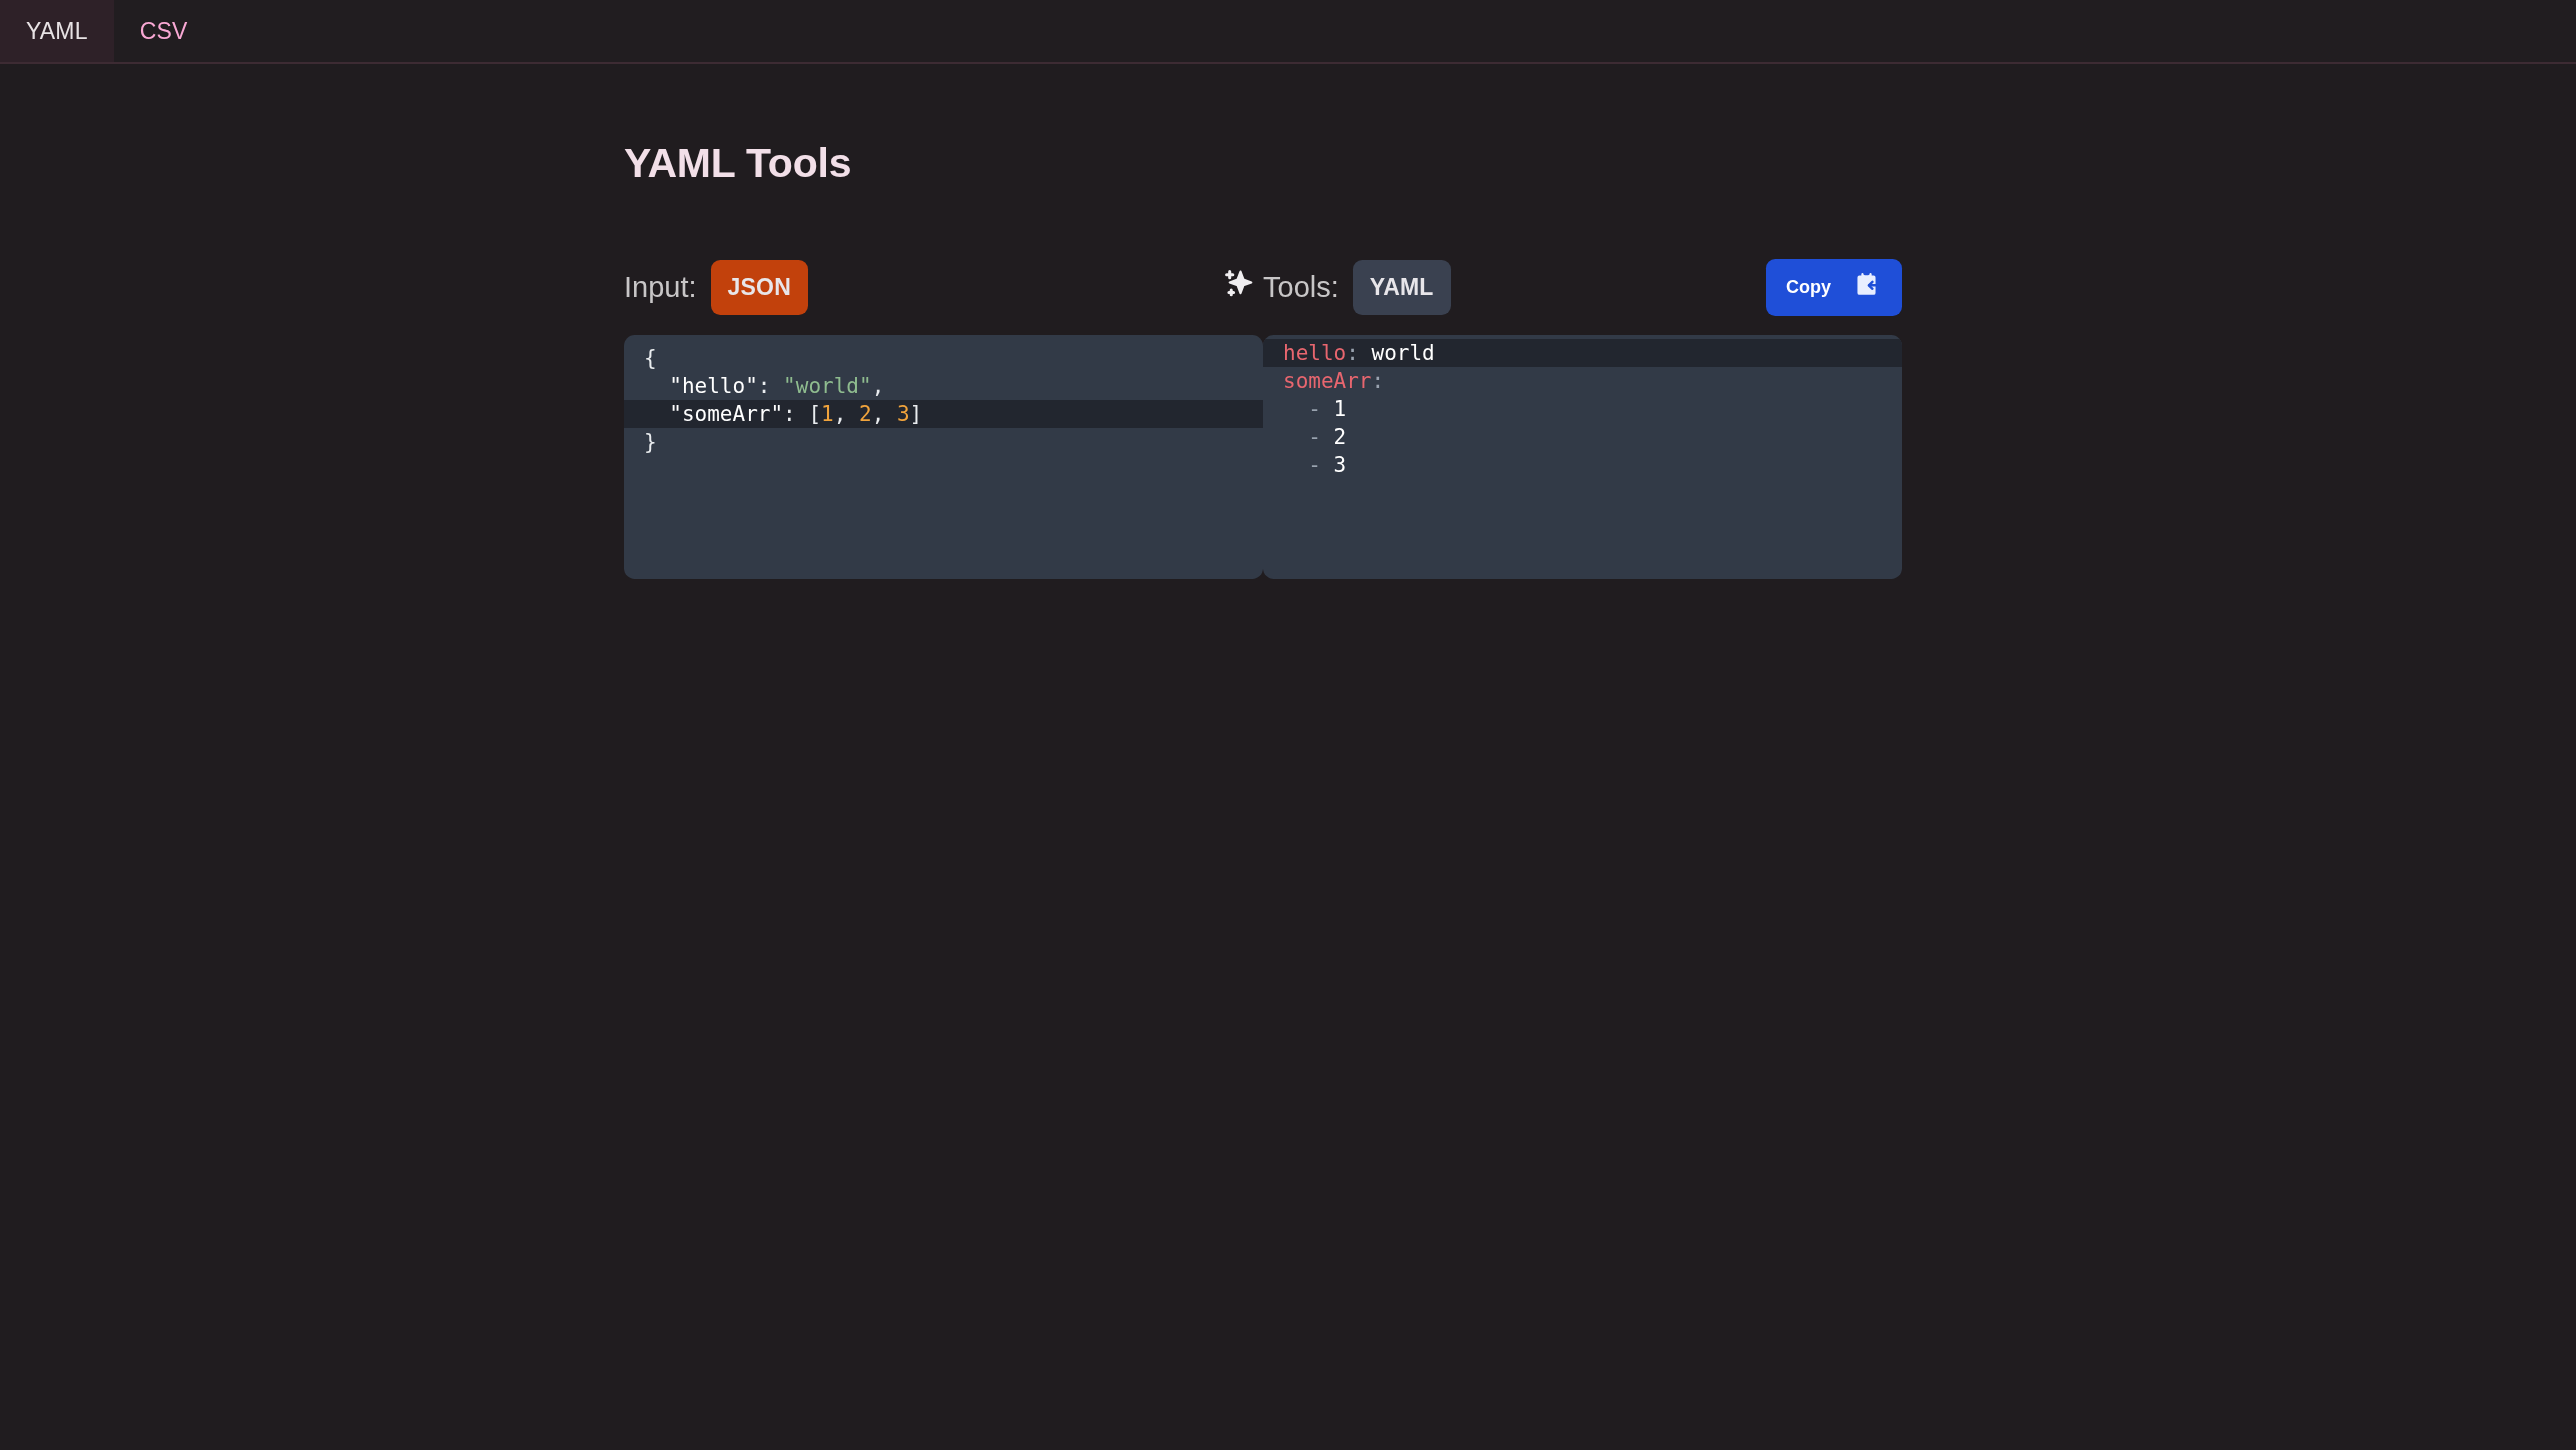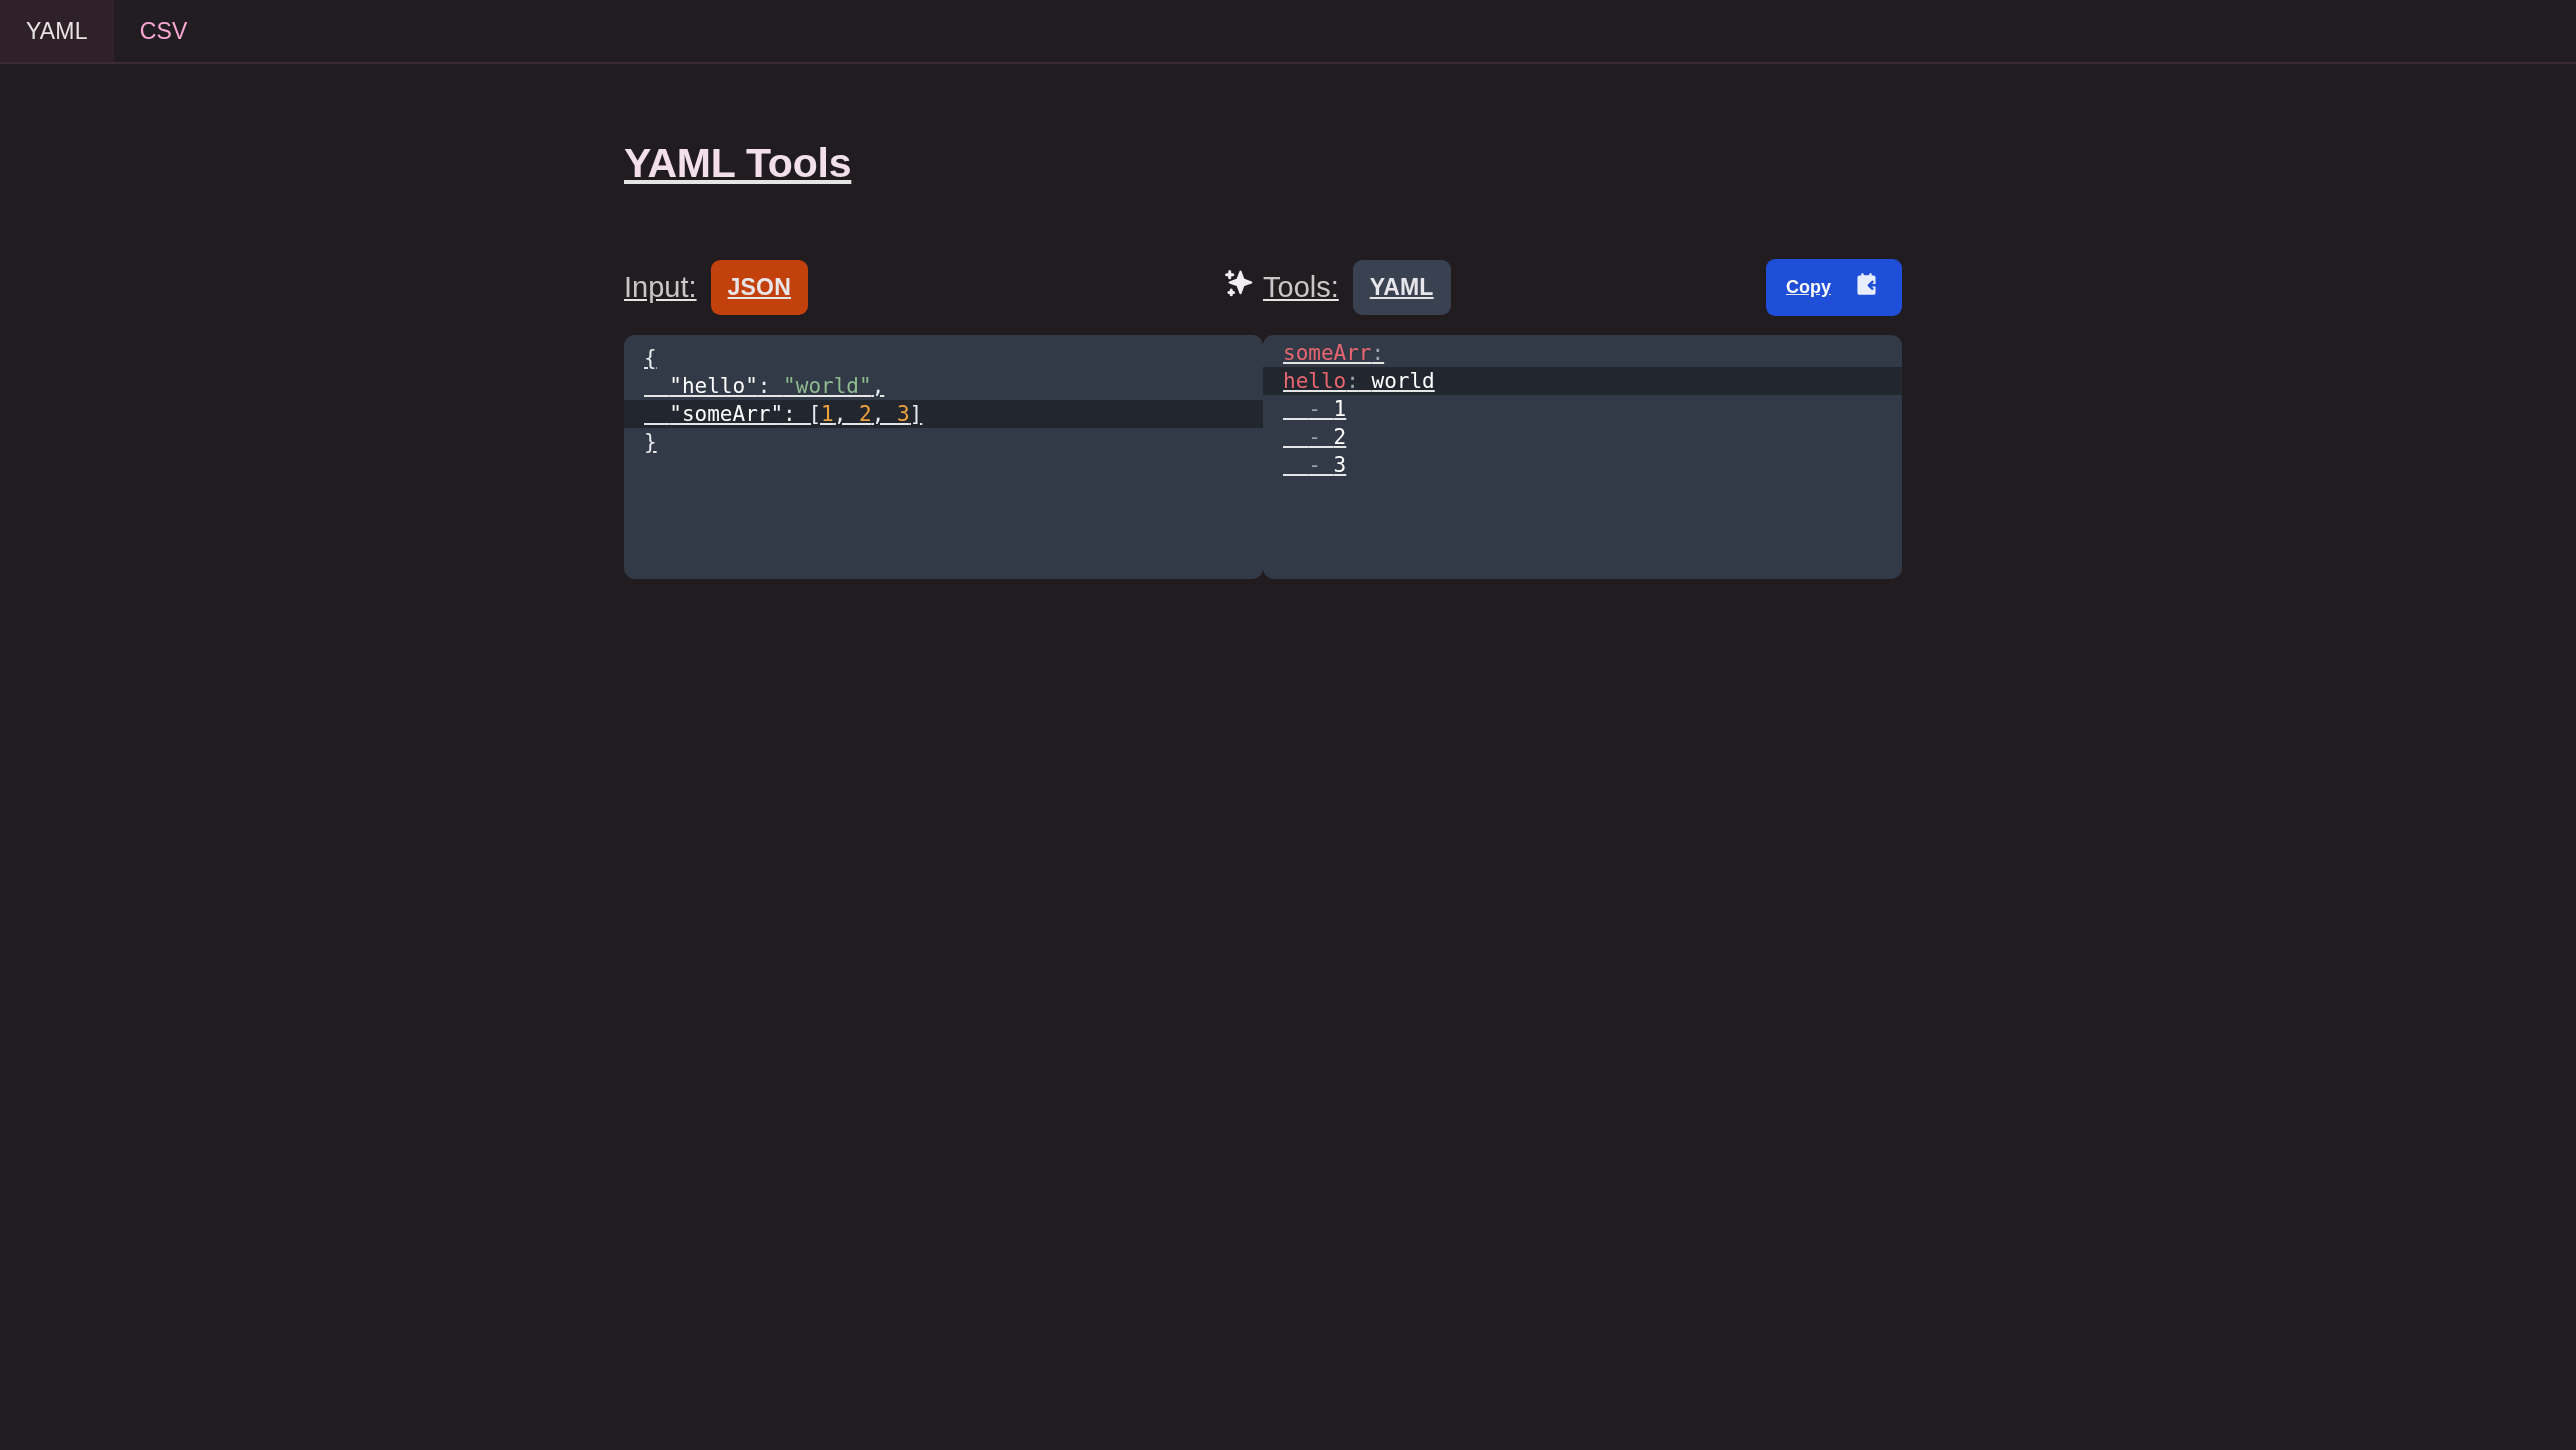--- a/index.html
+++ b/index.html
@@ -41,21 +41,20 @@
     min-width: 57px;
   }
   .tab.active {
     background: #2e2128;
     color: #e7e2e4;
   }
 
   
   .page {
     padding: 0;
-    text-decoration: underline;
   }
   .content {
     width: 1349px;
     margin: 0 0 0 624px;
     padding-top: 77px;
   }
   .page-title {
     font-size: 41px;
     font-weight: bold;
     color: #f2dfe8;
@@ -226,22 +225,22 @@
                 <path d="M9 3h6a1 1 0 0 1 1 1v1h1.5A1.5 1.5 0 0 1 19 6.5v12a1.5 1.5 0 0 1-1.5 1.5h-11A1.5 1.5 0 0 1 5 18.5v-12A1.5 1.5 0 0 1 6.5 5H8V4a1 1 0 0 1 1-1z" fill="#e8eeff"></path>
                 <rect x="9.5" y="2.2" width="5" height="2.6" rx="1.3" fill="#1f4fd8"></rect>
                 <path d="M14.2 12.6H20" stroke="#1f4fd8" stroke-width="1.9" stroke-linecap="round"></path>
                 <path d="M16.6 9.9l-2.8 2.7 2.8 2.7" stroke="#1f4fd8" stroke-width="1.9" stroke-linecap="round" stroke-linejoin="round" fill="none"></path>
               </svg>
             </span>
           </button>
         </div>
 
         <div class="editor output">
+          <div class="line active"><span class="y-key">hello</span><span class="y-colon">:</span> <span class="y-val">world</span></div>
           <div class="line"><span class="y-key">someArr</span><span class="y-colon">:</span></div>
-          <div class="line active"><span class="y-key">hello</span><span class="y-colon">:</span> <span class="y-val">world</span></div>
           <div class="line">  <span class="y-dash">-</span> <span class="y-val">1</span></div>
           <div class="line">  <span class="y-dash">-</span> <span class="y-val">2</span></div>
           <div class="line">  <span class="y-dash">-</span> <span class="y-val">3</span></div>
         </div>
       </div>
 
     </div>
   </div>
 </div>
 

